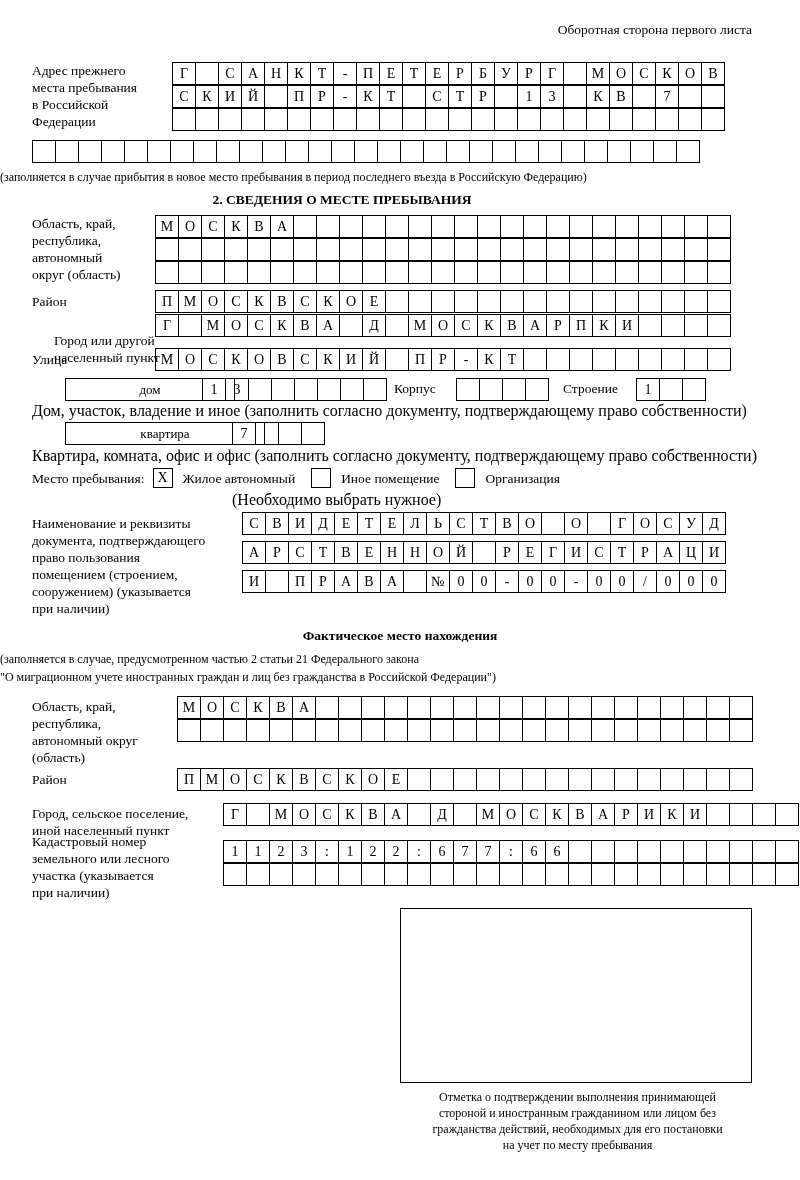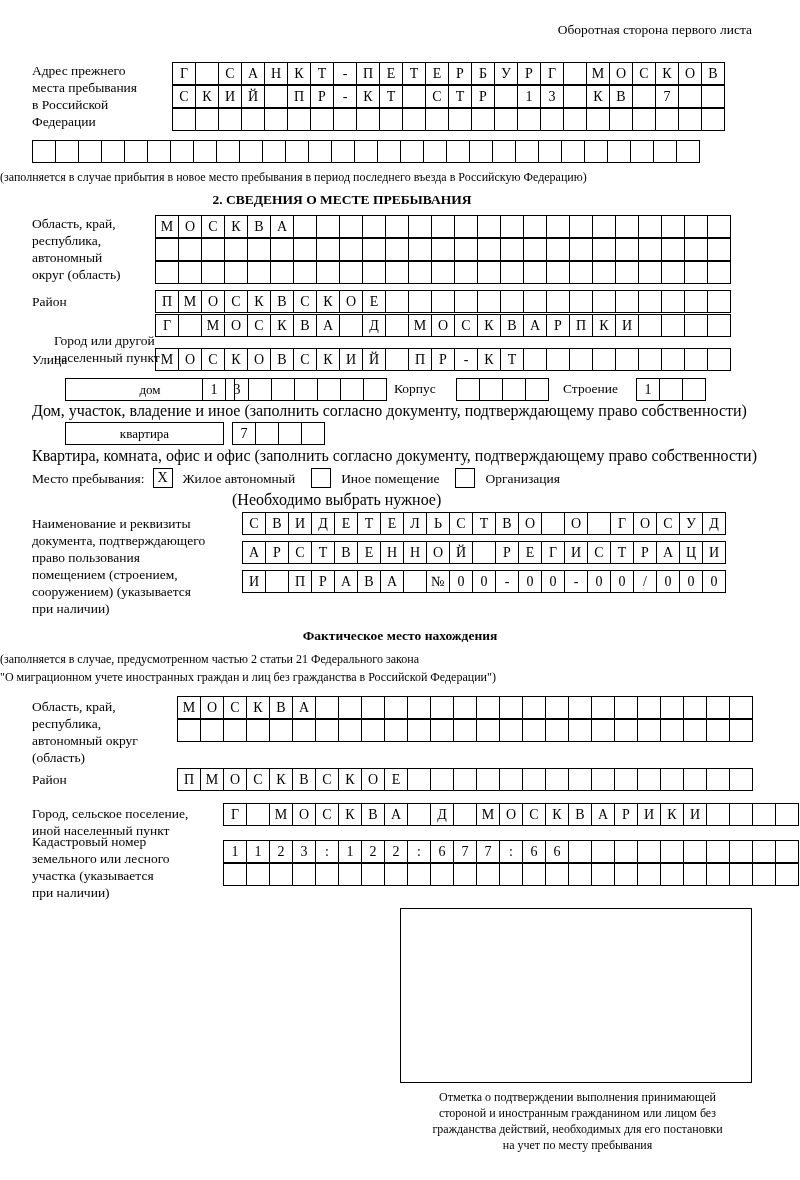--- a/index.html
+++ b/index.html
@@ -386,21 +386,21 @@
     </div>
   <div class="lbl row-abs" style="left:563px;top:380px;">Строение</div>
   <div class="cells row-abs" id="stroenie-row" style="left:636px;top:378px;">
       <div class="cell">1</div>
       <div class="cell"></div>
       <div class="cell"></div>
     </div>
 
   <div class="lbl-small row-abs" style="left:32px;top:403px;">Дом, участок, владение и иное (заполнить согласно документу, подтверждающему право собственности)</div>
 
-  <div class="wide-box row-abs" style="left:32px;top:422px;width:159px;">квартира</div>
+  <div class="wide-box row-abs" style="left:32px;top:422px;width:200px;">квартира</div>
   <div class="cells row-abs" id="flat-row" style="left:232px;top:422px;">
       <div class="cell">7</div>
       <div class="cell"></div>
       <div class="cell"></div>
       <div class="cell"></div>
     </div>
   <div class="lbl-small row-abs" style="left:32px;top:448px;">Квартира, комната, офис и офис (заполнить согласно документу, подтверждающему право собственности)</div>
 
   <div class="row-abs" style="left:32px;top:468px;display:flex;align-items:center;">
     <span class="lbl">Место пребывания:</span>

